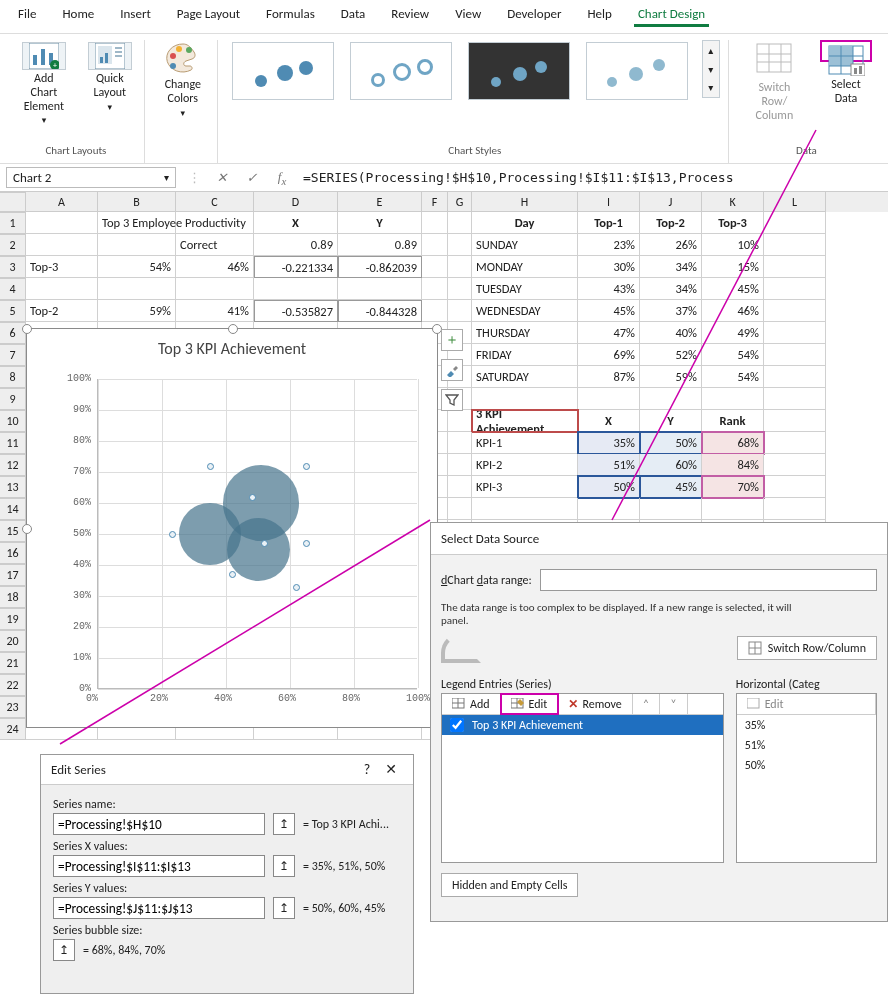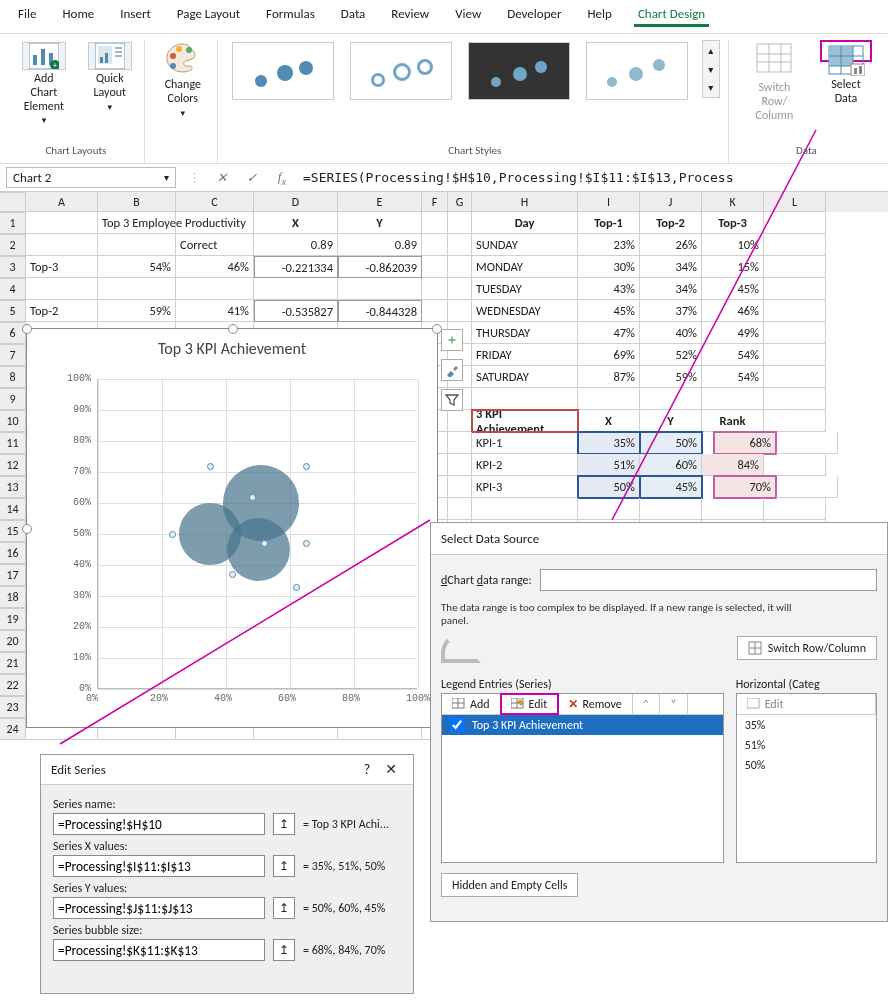--- a/index.html
+++ b/index.html
@@ -98,21 +98,21 @@
   .cw-A{width:72px} .cw-B{width:78px} .cw-C{width:78px} .cw-D{width:84px} .cw-E{width:84px}
   .cw-F{width:26px} .cw-G{width:24px} .cw-H{width:106px} .cw-I{width:62px} .cw-J{width:62px}
   .cw-K{width:62px} .cw-L{width:62px}
 
   .bord { border:1px solid #999 !important; }
   .hi1 { background:#f5e4e4; } 
   .hi2 { background:#e6eaf4; } 
   .hi3 { background:#e5edf5; } 
   .selRangeBlue { outline:2px solid #2b579a; outline-offset:-1px;}
   .selRangeRed  { outline:2px solid #bd4b4b; outline-offset:-1px;}
-  .selRangePink { outline:2px solid #c25ea5; outline-offset:-1px;margin-left:12px;}
+  .selRangePink { outline:2px solid #c25ea5; outline-offset:-1px;}
 
   
   .chartbox {
     position:absolute; left:26px; top:136px; width:412px; height:400px;
     border:1px solid #8a8a8a; background:#fff;
   }
   .charttitle { text-align:center; font-size:16px; color:#444; padding:10px 0 6px;}
   .plotarea {
     position:absolute; left:70px; top:50px; width:320px; height:310px;
     border-left:1px solid #bbb; border-bottom:1px solid #bbb;
@@ -911,18 +911,17 @@
       <span class="eq">= 35%, 51%, 50%</span>
     </div>
     <label>Series Y values:</label>
     <div class="line">
       <input value="=Processing!$J$11:$J$13" style="">
       <div class="pick">↥</div>
       <span class="eq">= 50%, 60%, 45%</span>
     </div>
     <label>Series bubble size:</label>
     <div class="line">
-      <input value="=Processing!$K$11:$K$13" style="">
       <div class="pick">↥</div>
       <span class="eq">= 68%, 84%, 70%</span>
     </div>
   </div>
 </div>
 
 </body></html>

